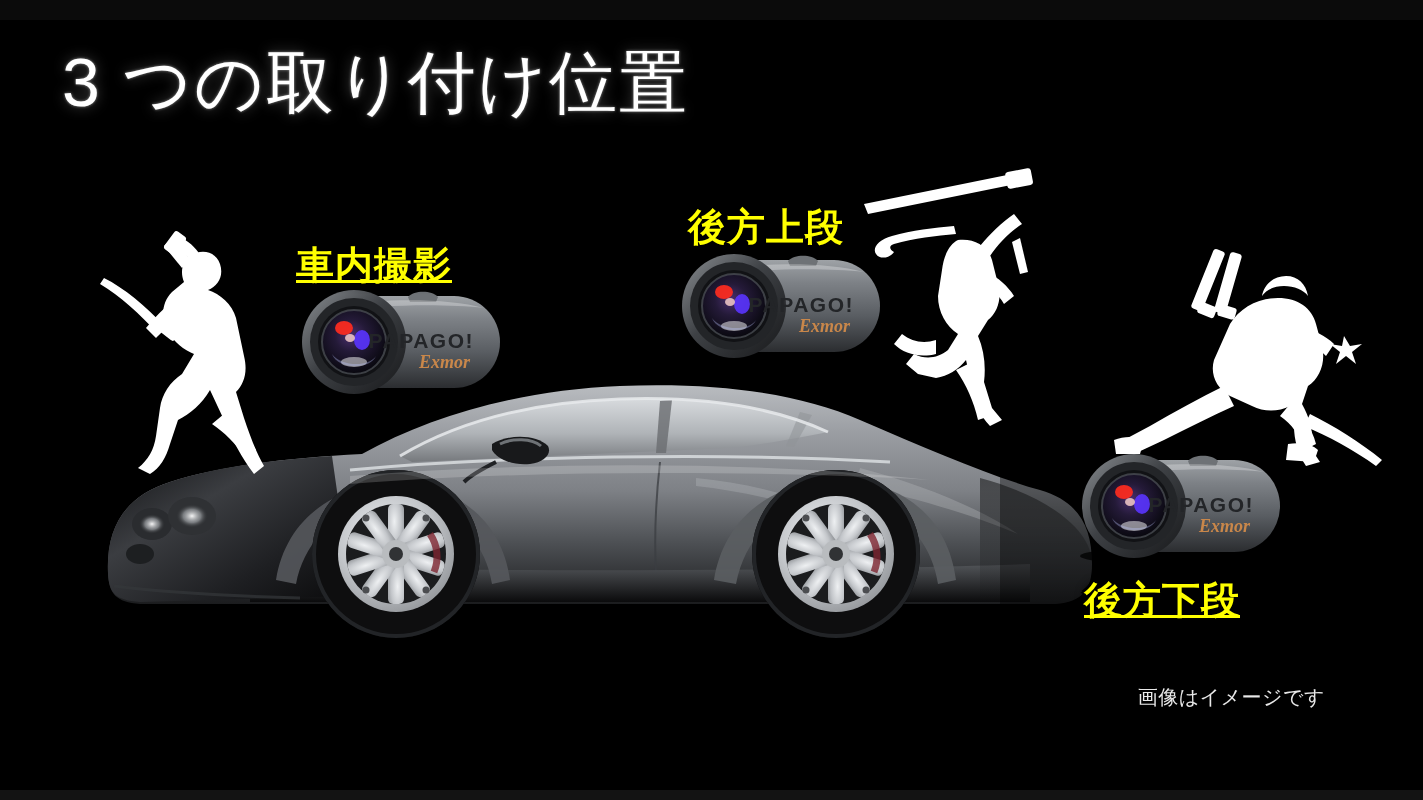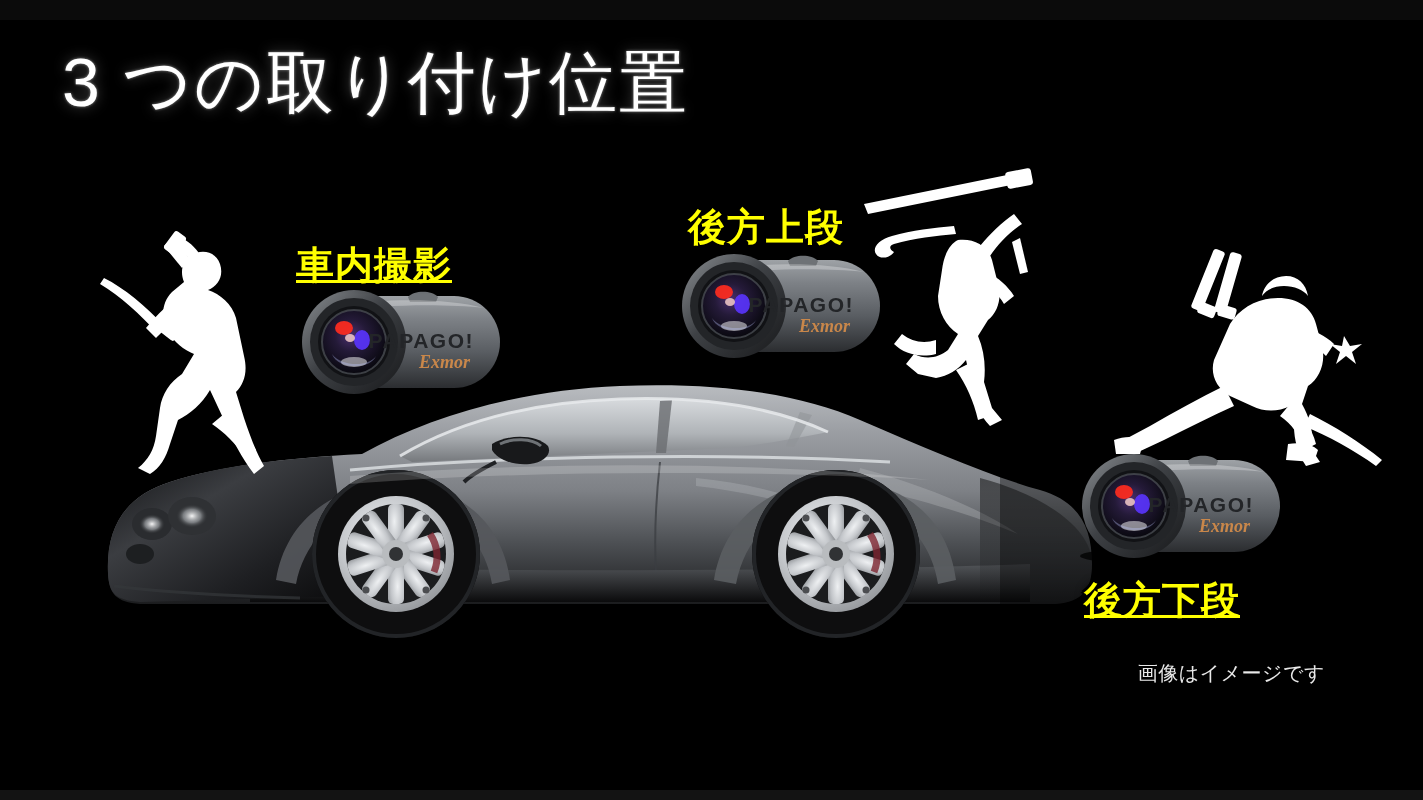--- a/index.html
+++ b/index.html
@@ -41,21 +41,21 @@
       -2px -2px 0 #000, 2px -2px 0 #000, -2px 2px 0 #000, 2px 2px 0 #000,
       -3px 0 0 #000, 3px 0 0 #000, 0 -3px 0 #000, 0 3px 0 #000,
       0 0 10px rgba(0,0,0,.95);
   }
   .lbl-a{left:296px;top:240px;text-decoration:underline;}
   .lbl-b{left:688px;top:202px;}
   .lbl-c{left:1084px;top:575px;text-decoration:underline;}
 
   
   .disclaimer{
-    position:absolute;right:98px;top:660px;
+    position:absolute;right:98px;top:684px;
     color:#e9e9e9;font-size:20px;letter-spacing:.5px;white-space:nowrap;
     text-shadow:0 0 4px rgba(0,0,0,.9);
   }
 
   
   .car{position:absolute;left:100px;top:358px;width:1000px;height:290px;}
   .car svg{display:block;width:100%;height:100%;overflow:visible;}
 
   
   .cam{position:absolute;width:232px;height:112px;}

